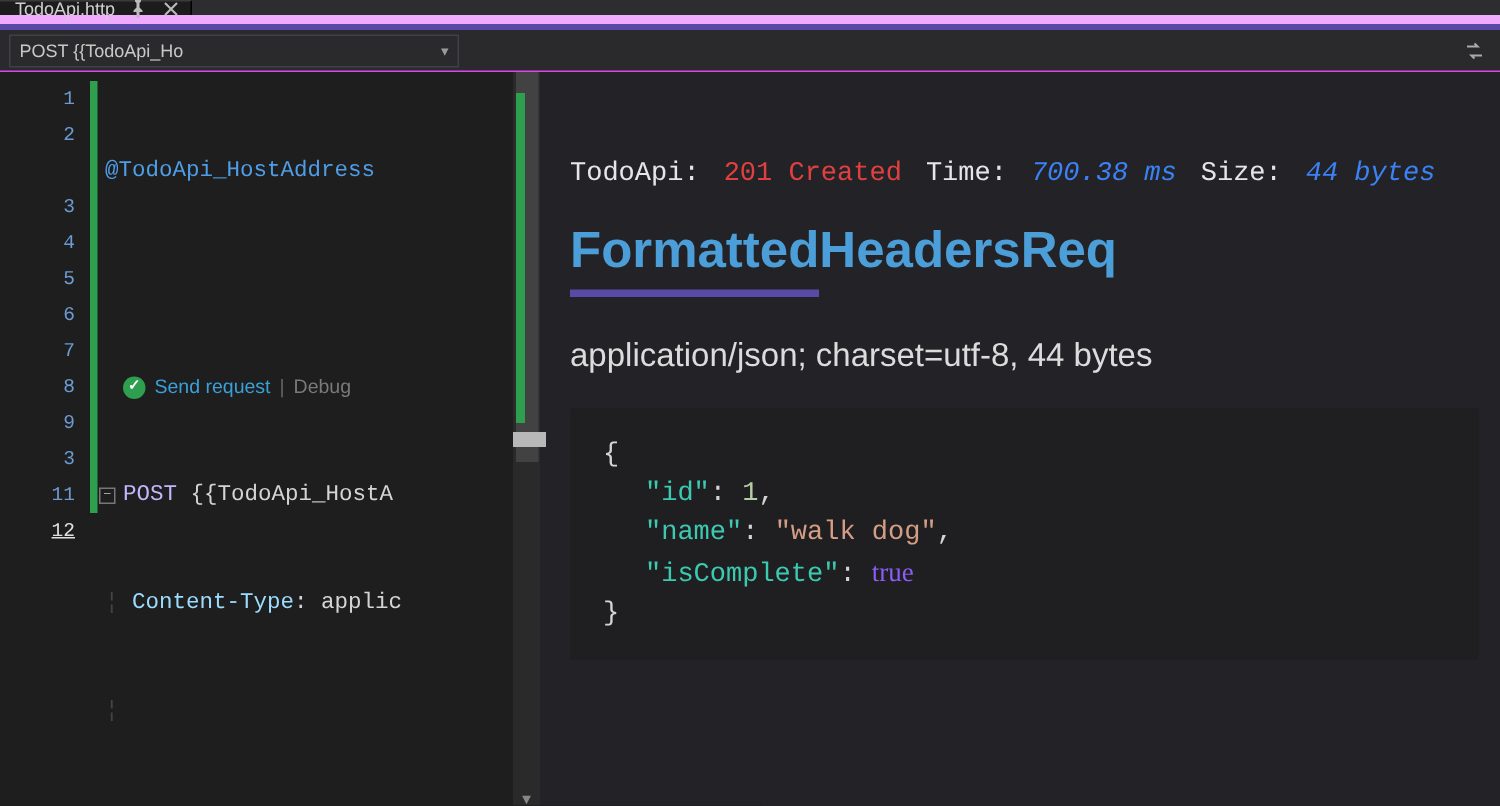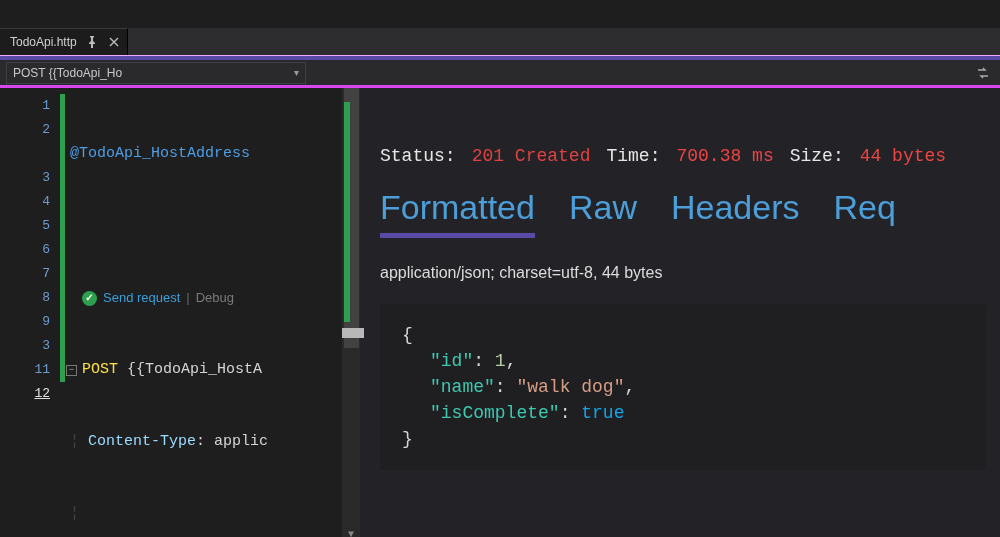--- a/index.html
+++ b/index.html
@@ -7,26 +7,25 @@
     width: 1000px; height: 537px;
     background: #1e1e1e;
     font-family: "Segoe UI", Arial, sans-serif;
     color: #ccc;
     overflow: hidden;
   }
   .root { width: 1000px; height: 537px; display: flex; flex-direction: column; }
 
   
   .tab-bar {
-    height: 28px;
+    height: 16px;
     background: #2d2d30;
     display: flex;
     align-items: stretch;
-    border-bottom: 1px solid #f0abfc;
-    margin-top: 28px;
+    border-bottom: 6px solid #f0abfc;
   }
   .tab {
     display: flex; align-items: center;
     background: #1c1c1c;
     border-top: 1px solid #3a3a3a;
     border-right: 1px solid #000;
     padding: 0 6px 0 10px;
     font-size: 12px;
     color: #d0d0d0;
     gap: 8px;
@@ -39,21 +38,21 @@
   }
   .accent-strip { height: 4px; background: #5a4aa8; }
 
   
   .doc-toolbar {
     height: 28px;
     background: #2a2a2d;
     display: flex; align-items: center;
     padding: 0 6px;
     gap: 6px;
-    border-bottom: 3px solid #d946ef;
+    border-bottom: 1px solid #d946ef;
     font-size: 12px;
   }
   .dropdown {
     flex: 0 0 300px;
     height: 22px;
     background: #2a2a2d;
     border: 1px solid #3f3f46;
     color: #c8c8c8;
     display: flex; align-items: center; justify-content: space-between;
     padding: 0 6px;
@@ -110,21 +109,21 @@
   .fold {
     position: absolute; left: -4px;
     width: 11px; height: 11px;
     border: 1px solid #777;
     color: #aaa;
     font-size: 9px; line-height: 9px; text-align: center;
     background: #1e1e1e;
   }
   .indent-guide { color: #444; }
   .tok-var { color: #4e9de6; }
-  .tok-kw  { color: #fde047; }
+  .tok-kw  { color: #c4b5fd; }
   .tok-hdr { color: #9cdcfe; }
   .tok-plain { color: #d4d4d4; }
 
   .codelens {
     height: 24px; display: flex; align-items: center; gap: 6px;
     font-family: "Segoe UI", Arial, sans-serif;
     font-size: 13px;
     padding-left: 12px;
   }
   .check-icon {
@@ -165,58 +164,58 @@
     padding: 18px 14px 10px 20px;
     overflow: hidden;
     color: #dcdcdc;
   }
   .status-line {
     display: flex; align-items: baseline; gap: 16px;
     font-size: 18px;
     font-family: Consolas, "Courier New", monospace;
   }
   .status-line .lbl { color: #e6e6e6; }
-  .status-line .val { color: #ef4444; }
+  .status-line .val { color: #3b82f6; font-style: italic; }
   .status-line .status-val { color: #e04040; margin-top: 40px; }
 
   .resp-tabs {
     margin-top: 22px;
-    display: flex; gap: 34px;
+    display: flex; 
     font-size: 34px;
-    font-weight: 400;
+    font-weight: 700;
     color: #4c9ed9;
   }
   .resp-tab { padding-bottom: 6px; cursor: pointer; }
   .resp-tab.active { border-bottom: 5px solid #5a4aa8; }
 
   .body-heading {
     margin-top: 24px;
     font-size: 28px;
     color: #dcdcdc;
   }
   .body-meta {
     margin-top: 26px;
-    font-size: 16px;
+    font-size: 22px;
     color: #dcdcdc;
   }
 
   .json-block {
     margin-top: 22px;
     background: #1f1f22;
     padding: 18px 22px;
     font-family: Consolas, "Courier New", monospace;
     font-size: 18px;
     line-height: 26px;
     border-radius: 2px;
   }
   .j-brace { color: #d4d4d4; }
   .j-key   { color: #3cc9b0; }
   .j-str   { color: #d69d85; }
   .j-num   { color: #b5cea8; }
-  .j-bool  { color: #0ea5e9; }
+  .j-bool  { color: #8b5cf6; font-family: Liberation Serif, serif; }
   .j-colon { color: #d4d4d4; }
 </style>
 </head>
 <body>
 
 <div class="root">
 
   <div class="tab-bar">
     <div class="tab">
       <span>TodoApi.http</span>
@@ -305,31 +304,30 @@
         <div class="arrow" style="top:0">▲</div>
         <div class="thumb"></div>
         <div class="track-mark" style="top:14px;height:220px"></div>
         <div class="arrow" style="bottom:0">▼</div>
       </div>
       <div class="splitter-knob"></div>
     </div>
 
     <div class="response">
       <div class="status-line">
-        <span class="lbl">Status:</span>
+        <span class="lbl">TodoApi:</span>
         <span class="status-val">201 Created</span>
         <span class="lbl">Time:</span>
         <span class="val">700.38 ms</span>
         <span class="lbl">Size:</span>
         <span class="val">44 bytes</span>
       </div>
 
       <div class="resp-tabs">
         <div class="resp-tab active">Formatted</div>
-        <div class="resp-tab">Raw</div>
         <div class="resp-tab">Headers</div>
         <div class="resp-tab">Req</div>
       </div>
 
       <div class="body-meta">application/json; charset=utf-8, 44 bytes</div>
 
       <div class="json-block">
         <div><span class="j-brace">{</span></div>
         <div style="padding-left:28px">
           <span class="j-key">"id"</span><span class="j-colon">: </span><span class="j-num">1</span><span class="j-colon">,</span>

